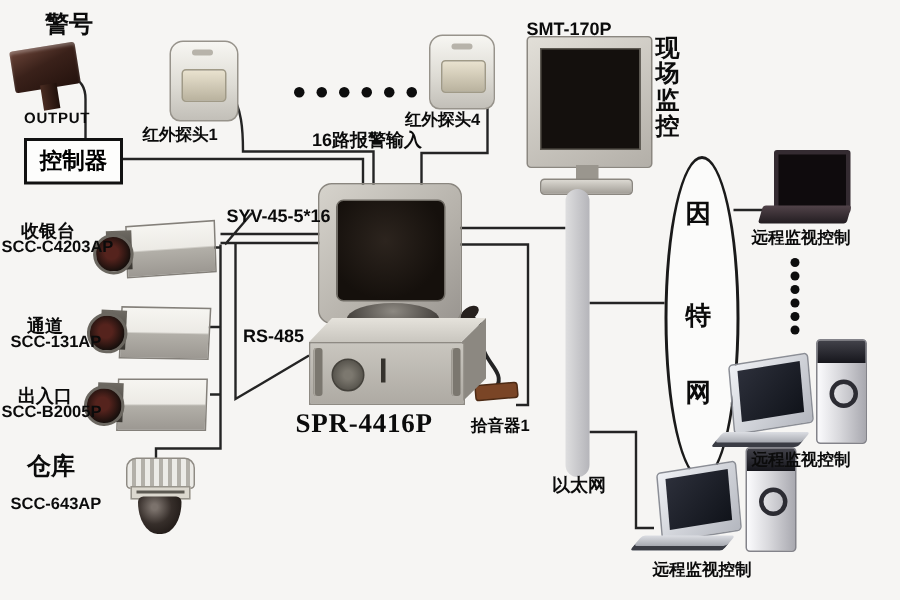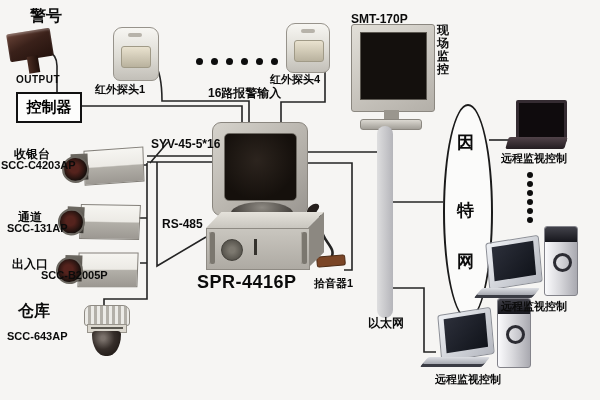--- a/index.html
+++ b/index.html
@@ -202,32 +202,32 @@
   </div>
   <div class="dev rkbd" style="left:424px;top:357px;width:62px;"></div>
 
   <div class="lbl" style="left:30px;top:6px;font-size:16px;">警号</div>
   <div class="lbl" style="left:16px;top:74px;font-size:10px;letter-spacing:.5px;">OUTPUT</div>
   <div class="lbl" style="left:95px;top:82px;font-size:11px;">红外探头1</div>
   <div class="lbl" style="left:270px;top:72px;font-size:11px;">红外探头4</div>
   <div class="lbl" style="left:208px;top:85px;font-size:12px;">16路报警输入</div>
   <div class="lbl" style="left:151px;top:137px;font-size:12px;">SYV-45-5*16</div>
   <div class="lbl" style="left:162px;top:217px;font-size:12px;">RS-485</div>
-  <div class="lbl" style="left:197px;top:272px;font-size:18px;letter-spacing:.5px;">SPR-4416P</div>
+  <div class="lbl" style="left:197px;top:272px;font-size:18px;letter-spacing:.5px;font-family:Liberation Serif, serif;">SPR-4416P</div>
   <div class="lbl" style="left:314px;top:276px;font-size:11px;">拾音器1</div>
   <div class="lbl" style="left:368px;top:315px;font-size:12px;">以太网</div>
   <div class="lbl" style="left:351px;top:12px;font-size:12px;">SMT-170P</div>
-  <div class="lbl" style="left:437px;top:24px;font-size:12px;width:18px;white-space:normal;word-break:break-all;line-height:1.08;">现场监控</div>
+  <div class="lbl" style="left:437px;top:24px;font-size:16px;width:18px;white-space:normal;word-break:break-all;line-height:1.08;">现场监控</div>
 
   <div class="lbl" style="left:14px;top:146px;font-size:12px;">收银台</div>
   <div class="lbl" style="left:1px;top:159px;font-size:11px;">SCC-C4203AP</div>
   <div class="lbl" style="left:18px;top:209px;font-size:12px;">通道</div>
   <div class="lbl" style="left:7px;top:222px;font-size:11px;">SCC-131AP</div>
   <div class="lbl" style="left:12px;top:256px;font-size:12px;">出入口</div>
-  <div class="lbl" style="left:1px;top:269px;font-size:11px;margin-left:40px;">SCC-B2005P</div>
+  <div class="lbl" style="left:1px;top:269px;font-size:11px;">SCC-B2005P</div>
   <div class="lbl" style="left:18px;top:301px;font-size:16px;">仓库</div>
   <div class="lbl" style="left:7px;top:330px;font-size:11px;">SCC-643AP</div>
 
   <div class="lbl" style="left:501px;top:151px;font-size:11px;">远程监视控制</div>
   <div class="lbl" style="left:501px;top:299px;font-size:11px;">远程监视控制</div>
   <div class="lbl" style="left:435px;top:372px;font-size:11px;">远程监视控制</div>
 
   <span class="dot" style="left:196px;top:58px;width:7px;height:7px;"></span>
   <span class="dot" style="left:211px;top:58px;width:7px;height:7px;"></span>
   <span class="dot" style="left:226px;top:58px;width:7px;height:7px;"></span>

